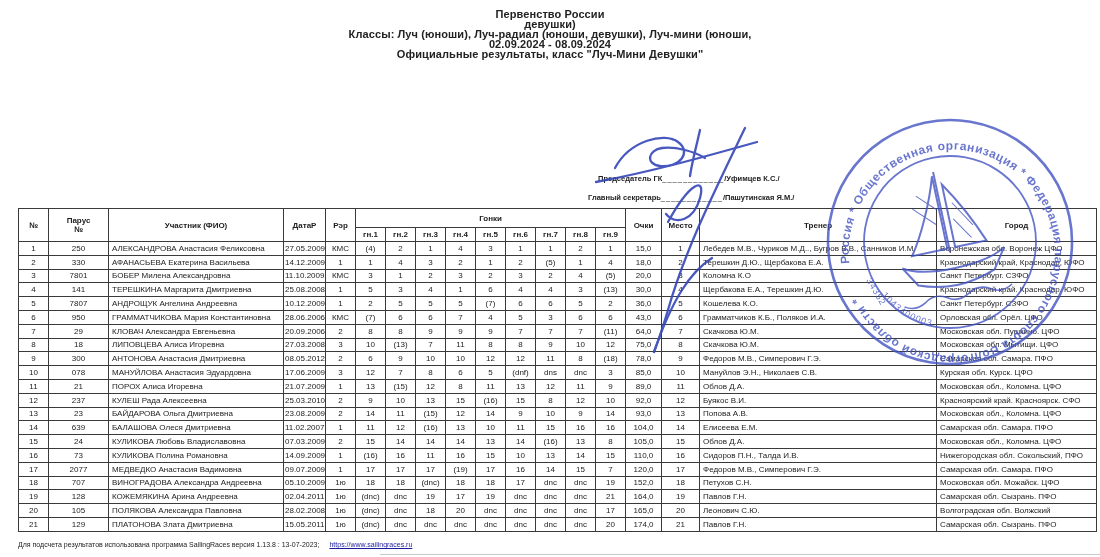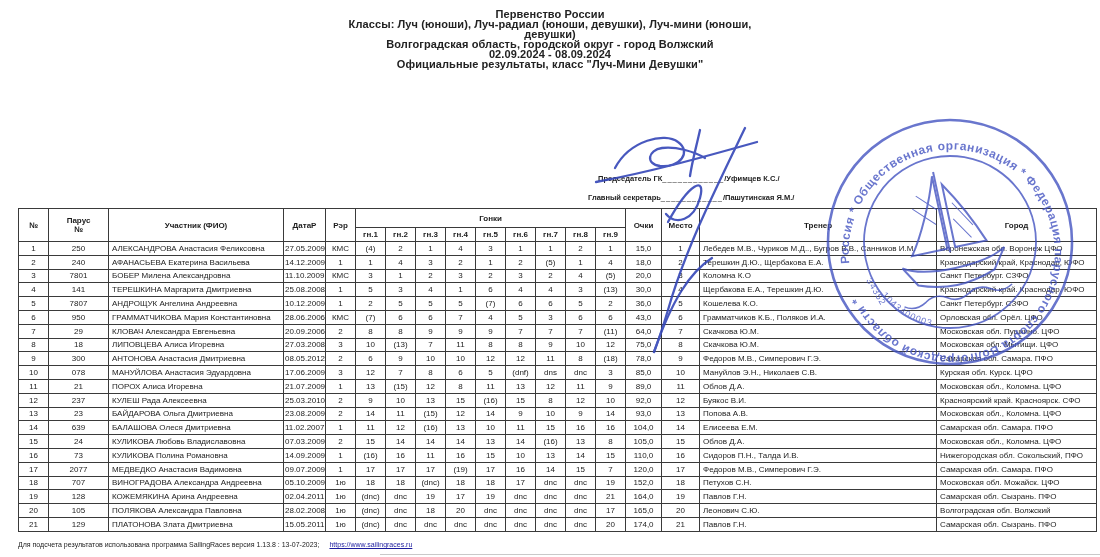--- a/index.html
+++ b/index.html
@@ -46,23 +46,22 @@
   .stamp-wrap { position:absolute; left:820px; top:112px; width:260px; height:260px;
     opacity:.78; transform:rotate(-12deg); pointer-events:none; }
   .sig-svg { position:absolute; left:560px; top:120px; width:240px; height:240px;
     opacity:.9; pointer-events:none; }
 </style>
 </head>
 <body>
 
 <div class="doc-header">
   <div>Первенство России</div>
+  <div>девушки)</div>
   <div>Классы: Луч (юноши), Луч-радиал (юноши, девушки), Луч-мини (юноши,</div>
-  <div>девушки)</div>
-  <div>Волгоградская область, городской округ - город Волжский</div>
   <div>02.09.2024 - 08.09.2024</div>
   <div>Официальные результаты, класс "Луч-Мини Девушки"</div>
 </div>
 
 <div class="sig-block sig-line-1">
   <span>Председатель ГК</span><span class="sig-underscores">____________</span><span>/Уфимцев К.С./</span>
 </div>
 <div class="sig-block sig-line-2">
   <span>Главный секретарь</span><span class="sig-underscores">____________</span><span>/Пашутинская Я.М./</span>
 </div>
@@ -130,21 +129,21 @@
         <td>1</td>
         <td>2</td>
         <td>1</td>
         <td>15,0</td>
         <td>1</td>
         <td class="left">Лебедев М.В., Чуриков М.Д.., Бугров В.В., Санников И.М.</td>
         <td class="left">Воронежская обл. Воронеж ЦФО</td>
       </tr>
       <tr>
         <td>2</td>
-        <td>240</td>
+        <td>330</td>
         <td class="left">АФАНАСЬЕВА Екатерина Васильева</td>
         <td>14.12.2009</td>
         <td>1</td>
         <td>1</td>
         <td>4</td>
         <td>3</td>
         <td>2</td>
         <td>1</td>
         <td>2</td>
         <td>(5)</td>

